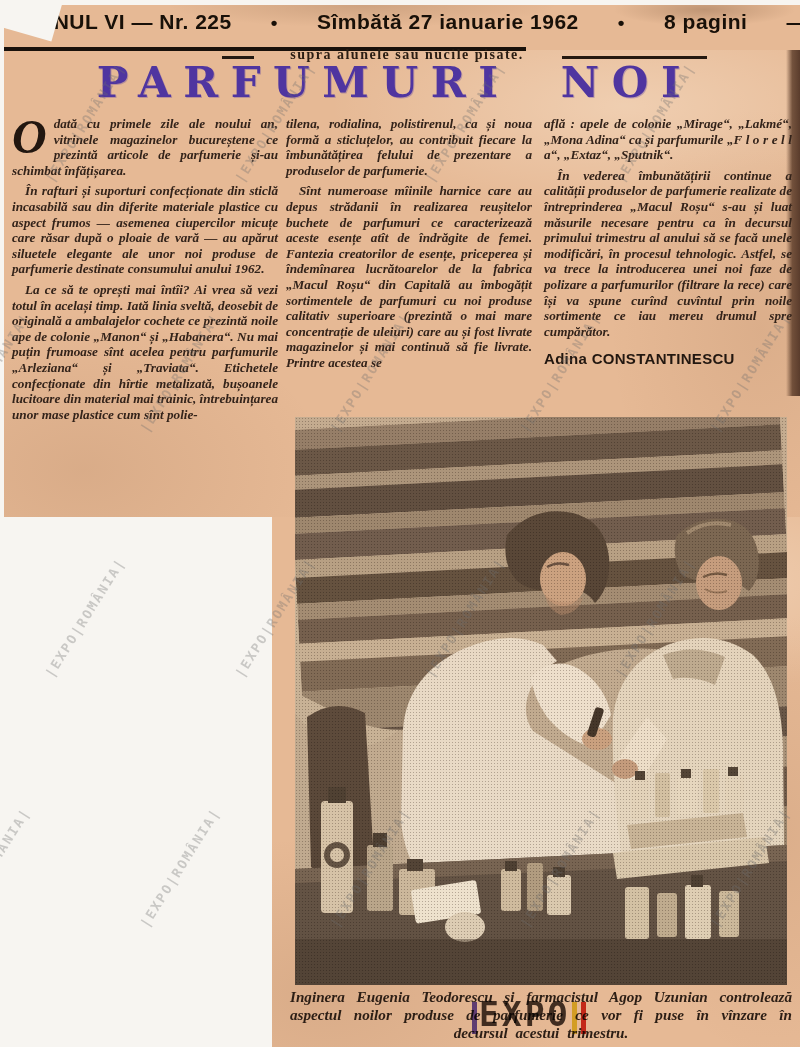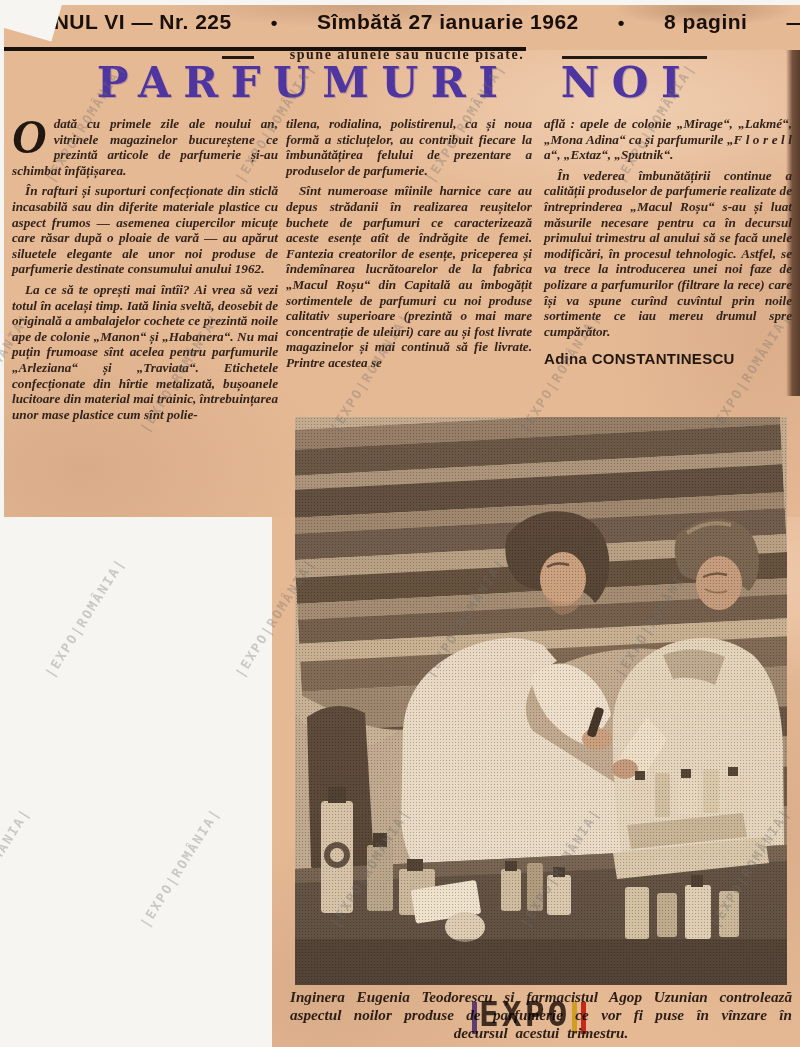--- a/index.html
+++ b/index.html
@@ -119,21 +119,21 @@
     <span class="dot">•</span>
     <span>Sîmbătă 27 ianuarie 1962</span>
     <span class="dot">•</span>
     <span>8 pagini</span>
     <span>—</span>
   </div>
   <div class="rule-main"></div>
 
   <div class="frag-line-left"></div>
   <div class="fragment">
-    <span>spune alunele sau nucile pisate.</span>
+    <span>supra alunele sau nucile pisate.</span>
   </div>
   <div class="frag-line-right"></div>
 
   <h1 class="title">PARFUMURI NOI</h1>
 
   <div class="col col1">
     <p><span class="dropcap">O</span><span>dată cu primele zile ale noului an, vitrinele magazinelor bucureștene ce prezintă articole de parfumerie și-au schimbat înfățișarea.</span></p>
     <p class="ind">În rafturi și suporturi confecționate din sticlă incasabilă sau din diferite materiale plastice cu aspect frumos — asemenea ciupercilor micuțe care răsar după o ploaie de vară — au apărut siluetele elegante ale unor noi produse de parfumerie destinate consumului anului 1962.</p>
     <p class="ind">La ce să te oprești mai întîi? Ai vrea să vezi totul în același timp. Iată linia sveltă, deosebit de originală a ambalajelor cochete ce prezintă noile ape de colonie „Manon“ și „Habanera“. Nu mai puțin frumoase sînt acelea pentru parfumurile „Arleziana“ și „Traviata“. Etichetele confecționate din hîrtie metalizată, bușoanele lucitoare din material mai trainic, întrebuințarea unor mase plastice cum sînt polie-</p>
   </div>

